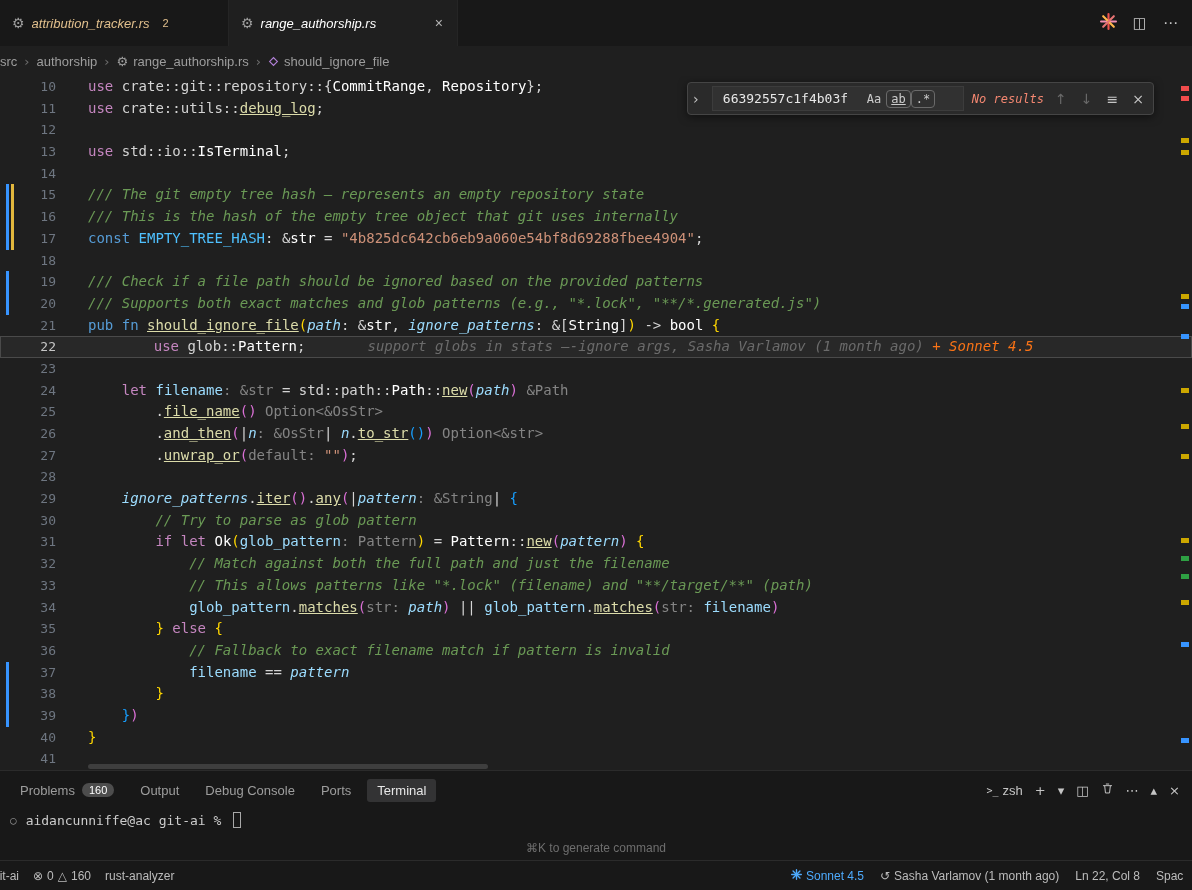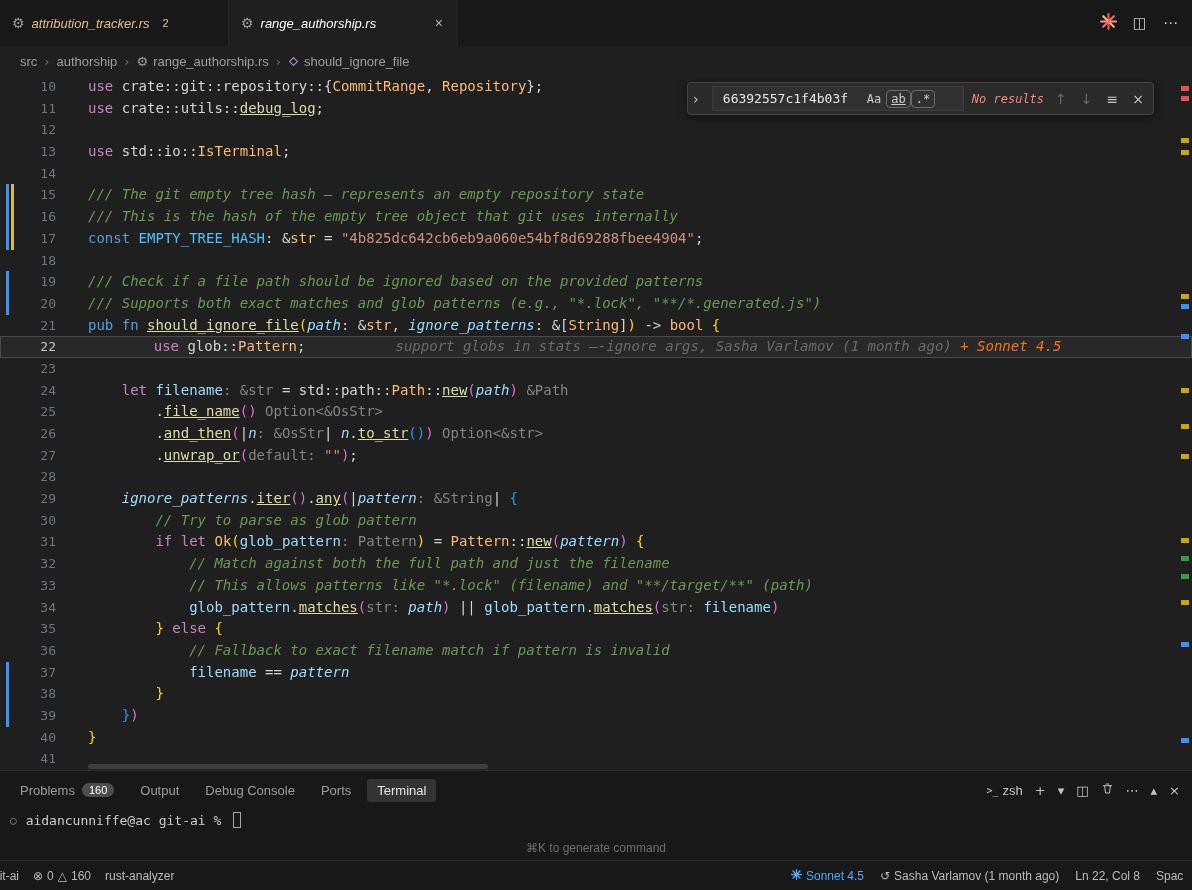--- a/index.html
+++ b/index.html
@@ -15,53 +15,53 @@
   .tab .ficon { color:#9e9e9e; font-size:14px; font-family:"DejaVu Sans", sans-serif; }
   .tab .label { font-style:italic; white-space:nowrap; overflow:hidden; }
   .tab.modified .label { color:#e2c08d; }
   .tab.active { background:#1f1f1f; color:#ffffff; }
   .tab .tbadge { color:#e2c08d; font-size:11px; margin-left:6px; }
   .tab .tclose { margin-left:auto; color:#b5b5b5; font-size:14px; padding:0 2px; }
   .tabbar-actions { position:absolute; right:14px; top:0; height:46px; display:flex; align-items:center; gap:16px; color:#c5c5c5; }
   .tabbar-actions .icn { font-size:15px; font-family:"DejaVu Sans", sans-serif; cursor:pointer; }
 
   
-  .breadcrumb { height:30px; background:#1f1f1f; display:flex; align-items:center; padding-left:20px;
+  .breadcrumb { height:30px; background:#1f1f1f; display:flex; align-items:center; 
                 font-size:13px; color:#9d9d9d; flex:none; }
   .breadcrumb .sep { margin:0 7px; color:#6e6e6e; font-family:"DejaVu Sans", sans-serif; }
   .breadcrumb .crumb { cursor:pointer; }
   .breadcrumb .ficon { color:#9e9e9e; margin-right:5px; font-family:"DejaVu Sans", sans-serif; }
   .breadcrumb .symicon { display:inline-flex; margin-right:5px; transform:translateY(1px); }
 
   
   .editor { position:relative; height:694px; background:#1f1f1f; overflow:hidden; flex:none;
             font-family:"DejaVu Sans Mono", monospace; font-size:14px; }
   .lines {}
   .line { display:flex; height:21.7px; line-height:21.7px; position:relative; white-space:pre; }
   .line .num { width:56px; flex:none; text-align:right; color:#6e7681; font-size:13px; }
   .line .code { padding-left:32px; white-space:pre; }
   .line.cur { background:rgba(255,255,255,0.045); outline:1px solid #4a4a4a; outline-offset:-1px;gap:32px; }
   .line.cur .num { color:#c6c6c6; }
   .gbar { position:absolute; top:0; bottom:0; width:3px; }
 
   .tk-k   { color:#C586C0; }
   .tk-s   { color:#569CD6; }
-  .tk-t   { color:#fdba74; }
+  .tk-t   { color:#ffffff; }
   .tk-f   { color:#DCDCAA;text-decoration:underline; }
   .tk-v   { color:#9CDCFE; }
   .tk-vi  { color:#9CDCFE; font-style:italic; }
   .tk-str { color:#CE9178; }
   .tk-c   { color:#6A9955; font-style:italic; }
   .tk-p   { color:#D4D4D4; }
   .tk-i   { color:#848484; }
   .tk-cn  { color:#4FC1FF; }
   .tk-bg  { color:#FFD700; }
   .tk-bp  { color:#DA70D6; }
   .tk-bb  { color:#179FFF; }
-  .tk-blame  { color:#6b6b6b; font-style:italic; margin-left:90px; }
+  .tk-blame  { color:#6b6b6b; font-style:italic; margin-left:62px; }
   .tk-blameb { color:#f97316; font-style:italic; }
 
   
   .ruler { position:absolute; right:0; top:0; bottom:0; width:14px; }
   .rmark { position:absolute; left:3px; width:8px; height:5px; display:block; }
   .hscroll { position:absolute; bottom:1px; left:88px; width:400px; height:5px;
              background:rgba(121,121,121,0.35); border-radius:3px; }
 
   
   .find { position:absolute; top:6px; right:38px; height:33px; z-index:10;

